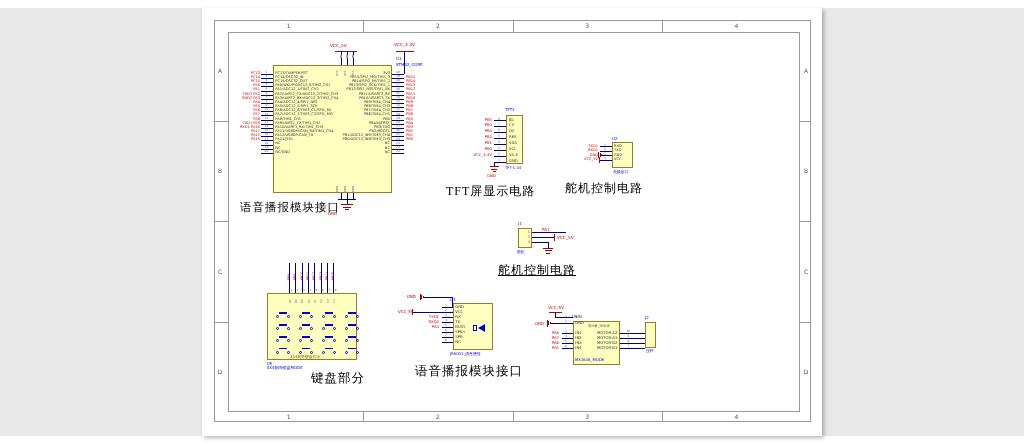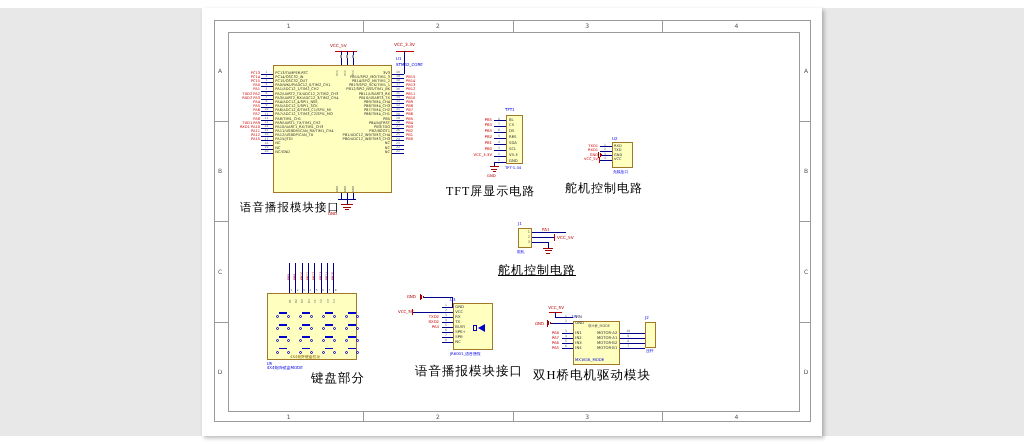--- a/index.html
+++ b/index.html
@@ -891,15 +891,14 @@
       <span class="name">MOTOR-B1</span>
       <span class="num">7</span>
       <span class="wire"></span>
       <span class="jnum">4</span>
     </div>
     </div>
   <span class="des" style="left:443px;top:308px;">J2</span>
   <div class="body" style="left:443px;top:314px;width:10.5px;height:25.5px;"></div>
   <span class="des" style="left:444px;top:340.5px;font-size:3.8px;">丝杆</span>
   <span class="des" style="left:373px;top:349.7px;font-size:3.8px;">MX1616_MODE</span>
-  <div class="title" style="left:331px;top:358.7px;font-size:12.5px;">双H桥电机驱动模块</div>
 
 </div>
 
 </body></html>

